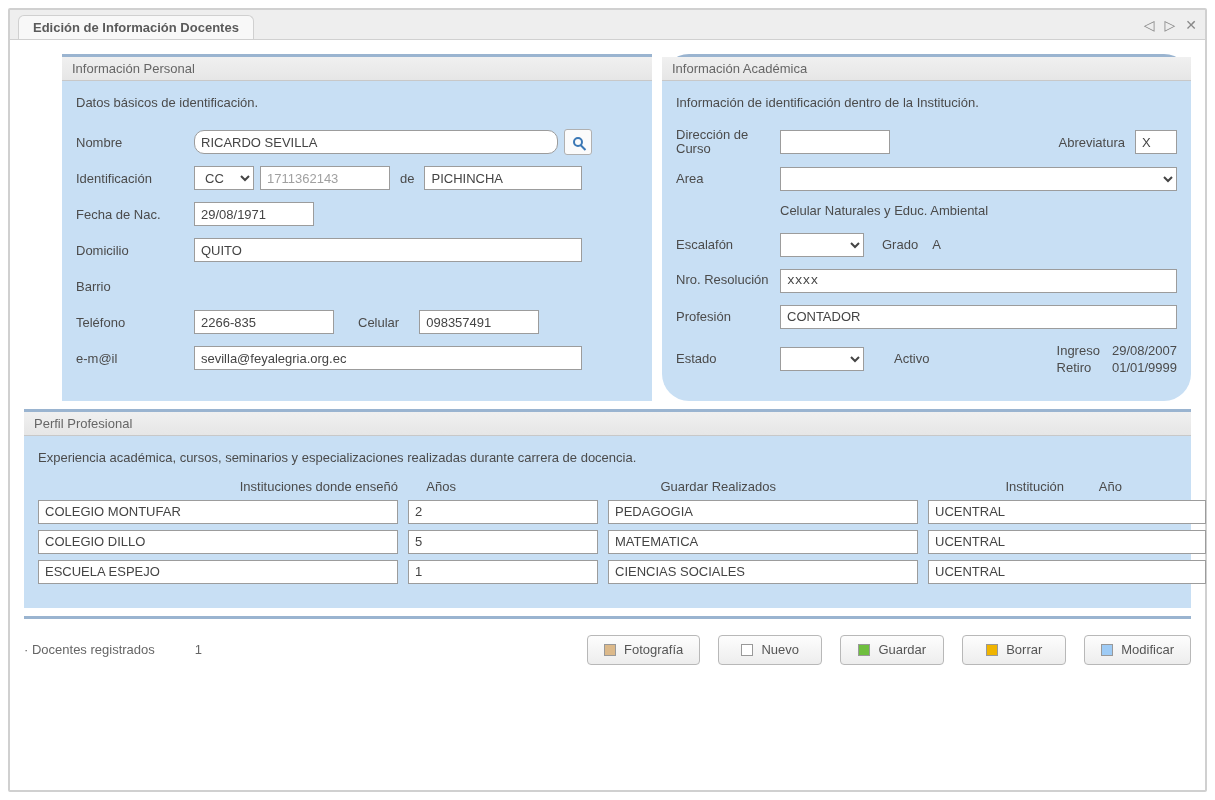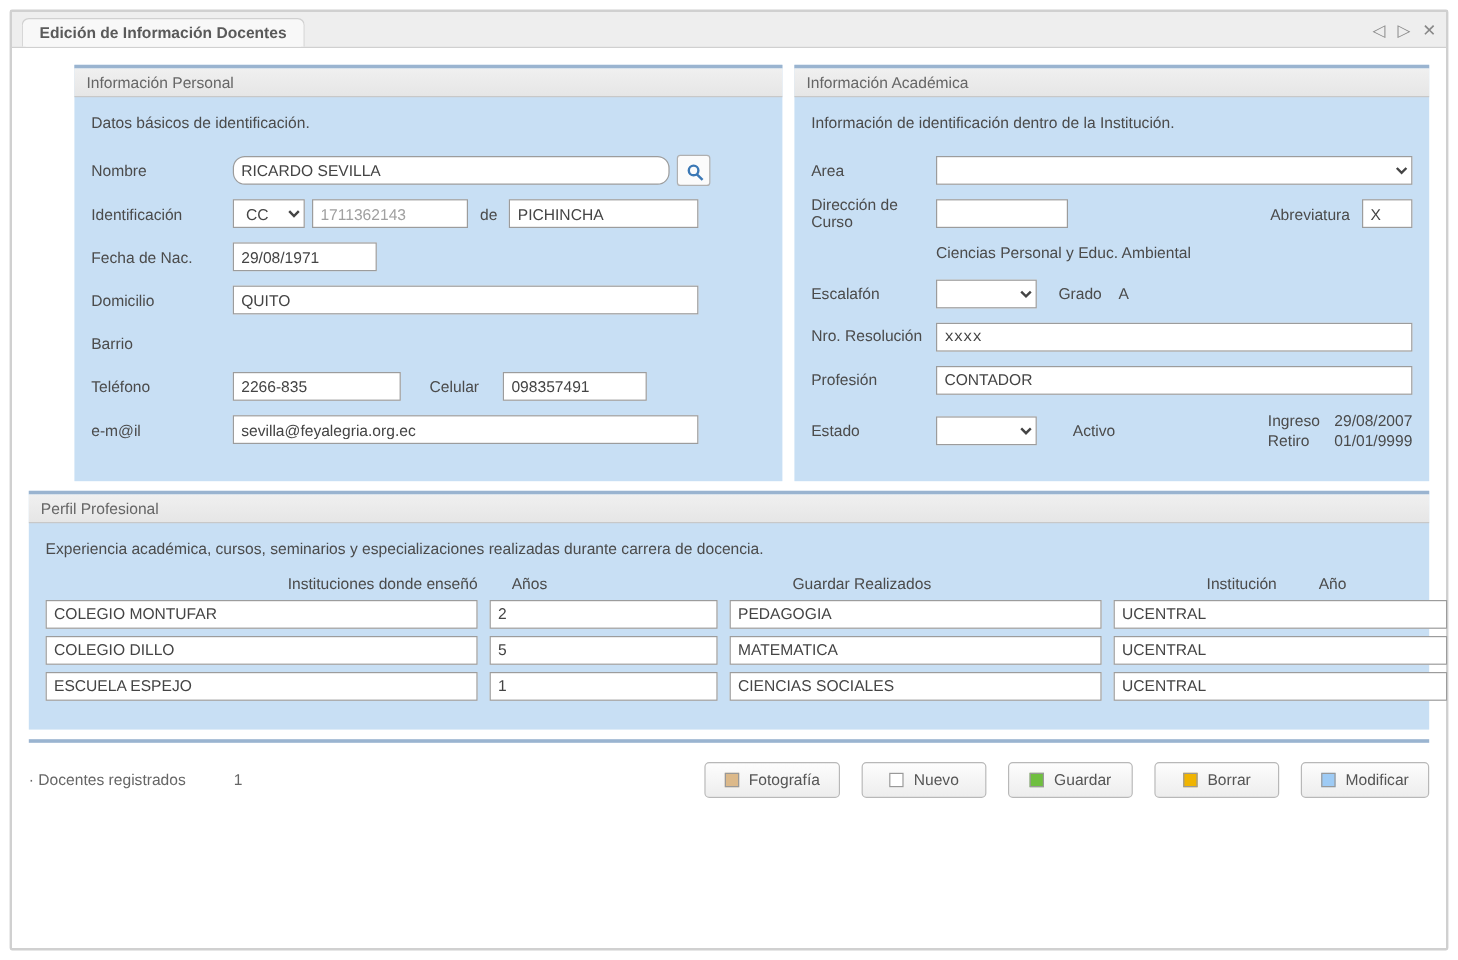--- a/index.html
+++ b/index.html
@@ -61,21 +61,21 @@
     background: linear-gradient(#f0f0f0,#e6e6e6);
     border-bottom: 1px solid #c8c8c8;
     padding: 4px 10px;
     color: #666;
     font-size: 13px;
   }
   .panel-body {
     padding: 14px 14px 18px 14px;
   }
   .panel-personal { flex: 0 0 590px; }
-  .panel-academic { flex: 1; }
+  .panel-academic { flex: 1; border-radius: 27px; }
   .panel-prof { margin-top: 8px; }
   .subtitle { color:#4b4b4b; margin-bottom: 18px; }
   .form-row {
     display: flex;
     align-items: center;
     margin-bottom: 8px;
     min-height: 28px;
   }
   .label { color:#4b4b4b; }
   .label-w { width: 118px; flex: 0 0 118px; }
@@ -215,33 +215,33 @@
           </div>
         </div>
       </div>
 
       <div class="panel panel-academic">
         <div class="panel-header">Información Académica</div>
         <div class="panel-body">
           <div class="subtitle">Información de identificación dentro de la Institución.</div>
 
           <div class="form-row">
-            <div class="label label-w2">Area</div>
-            <select style="flex:1"><option></option></select>
-          </div>
-
-          <div class="form-row">
             <div class="label label-w2" style="line-height:1.1">Dirección de Curso</div>
             <input type="text" style="width: 110px;" value="">
             <span class="label" style="margin-left:auto; margin-right:10px">Abreviatura</span>
             <input type="text" style="width: 42px;" value="X">
           </div>
+
+          <div class="form-row">
+            <div class="label label-w2">Area</div>
+            <select style="flex:1"><option></option></select>
+          </div>
           <div class="form-row" style="margin-top:-4px; margin-bottom:6px;">
             <div class="label-w2"></div>
-            <div class="static">Ciencias Personal y Educ. Ambiental</div>
+            <div class="static">Celular Naturales y Educ. Ambiental</div>
           </div>
 
           <div class="form-row">
             <div class="label label-w2">Escalafón</div>
             <select style="width:84px"><option></option></select>
             <span class="label" style="margin-left:18px">Grado</span>
             <span class="static" style="margin-left:14px">A</span>
           </div>
 
           <div class="form-row">

